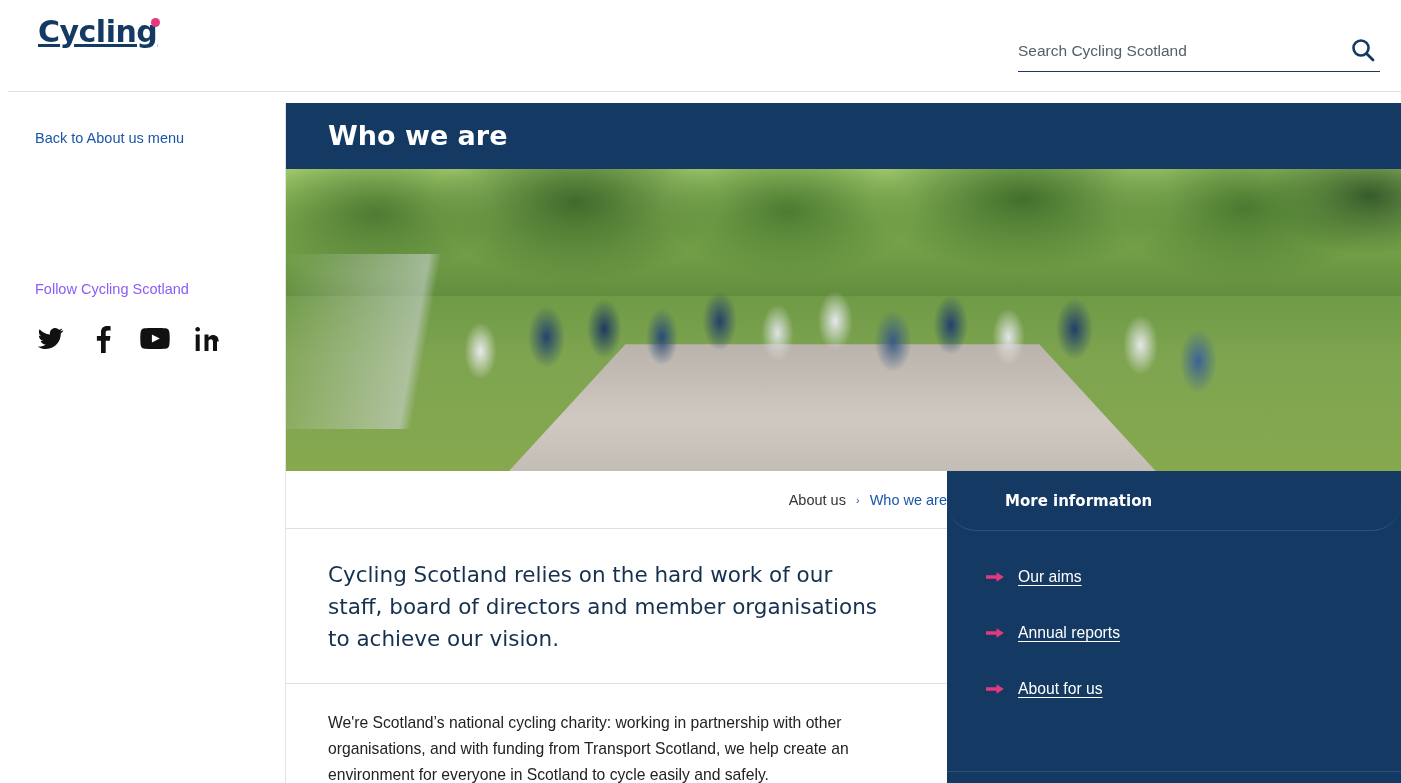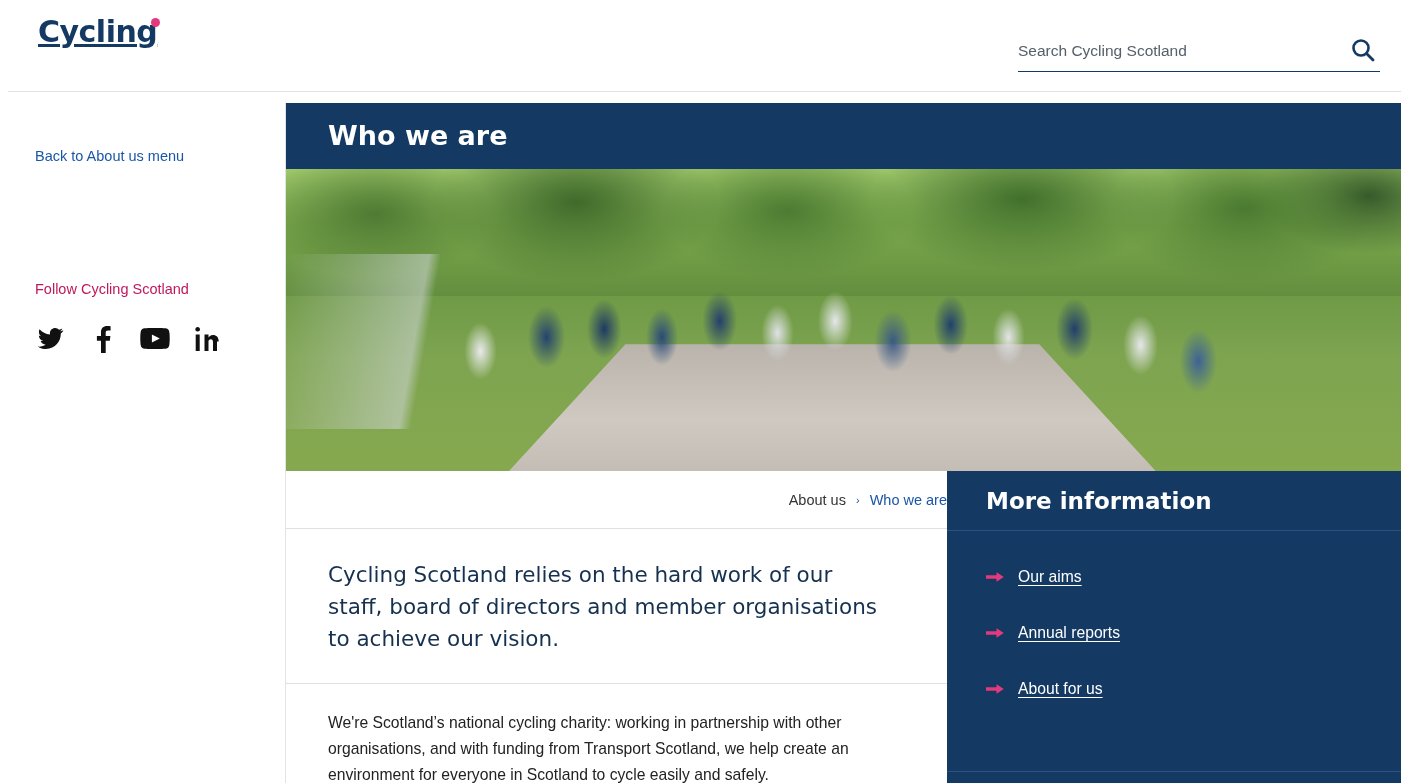--- a/index.html
+++ b/index.html
@@ -89,27 +89,26 @@
     background: #ffffff;
     border-right: 1px solid #e3e3e3;
   }
   .back-link {
     position: absolute;
     left: 35px; top: 27px;
     font-size: 14.5px;
     color: #1a56a8;
     text-decoration: none;
     cursor: pointer;
-    margin-top: 18px;
   }
   .follow-label {
     position: absolute;
     left: 35px; top: 178px;
     font-size: 14.5px;
-    color: #be185d;
+    color: #8b5cf6;
   }
   .social-row {
     position: absolute;
     left: 33px; top: 218px;
     display: flex;
     gap: 16px;
     align-items: center;
   }
   .social-icon {
     width: 36px; height: 36px;
@@ -243,26 +242,27 @@
   .more-panel {
     position: absolute;
     left: 947px; top: 471px;
     width: 454px;
     height: 312px;
     background: #143a64;
   }
   .more-head {
     height: 60px;
     display: flex; align-items: center;
-    padding-left: 39px;
+    padding-left: 58px;
     color: #ffffff;
     font-family: "DejaVu Sans", sans-serif;
-    font-size: 23px;
+    font-size: 15px;
     font-weight: bold;
     border-bottom: 1px solid #2b5183;
+    border-radius: 29px;
   }
   .more-list { padding-top: 18px; }
   .more-item {
     display: flex;
     align-items: center;
     height: 56px;
     padding-left: 39px;
     cursor: pointer;
   }
   .arrow-icon {

